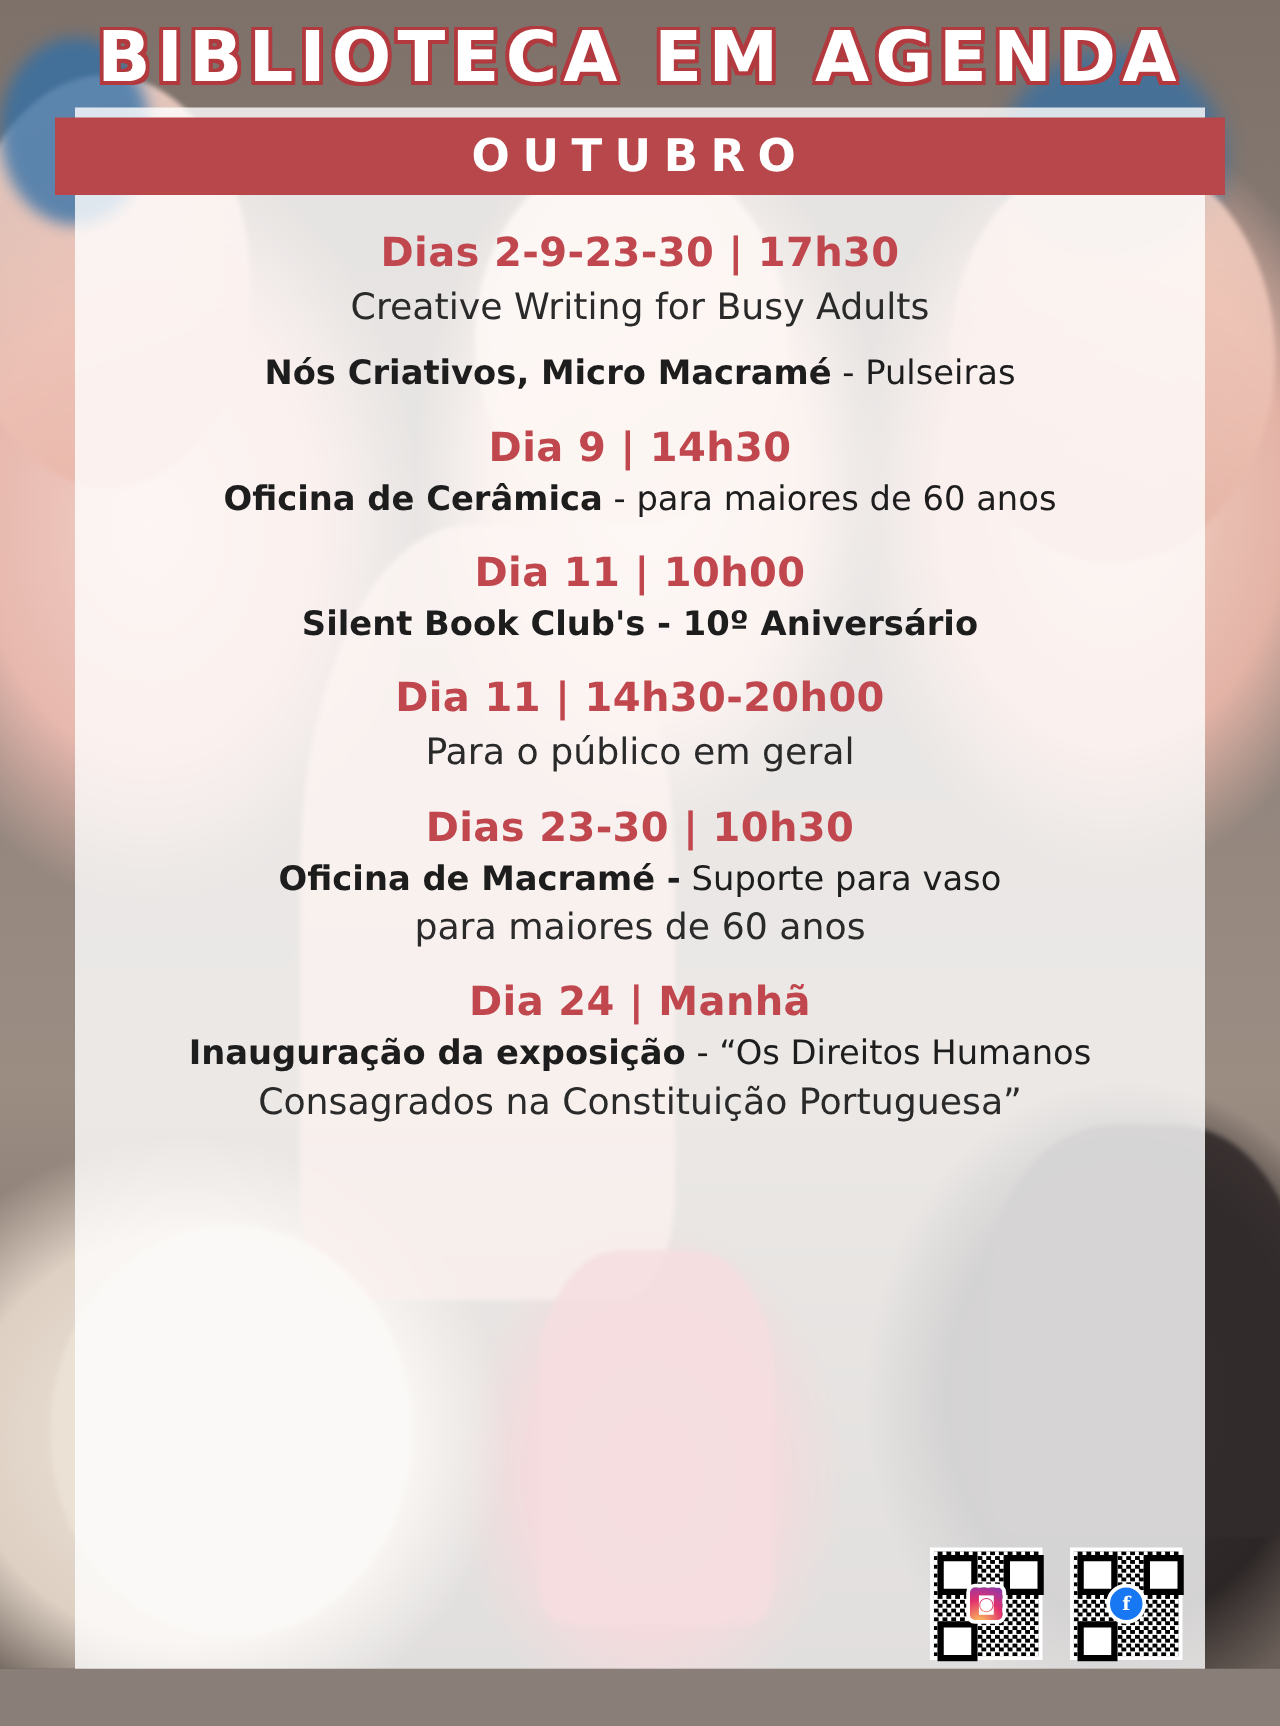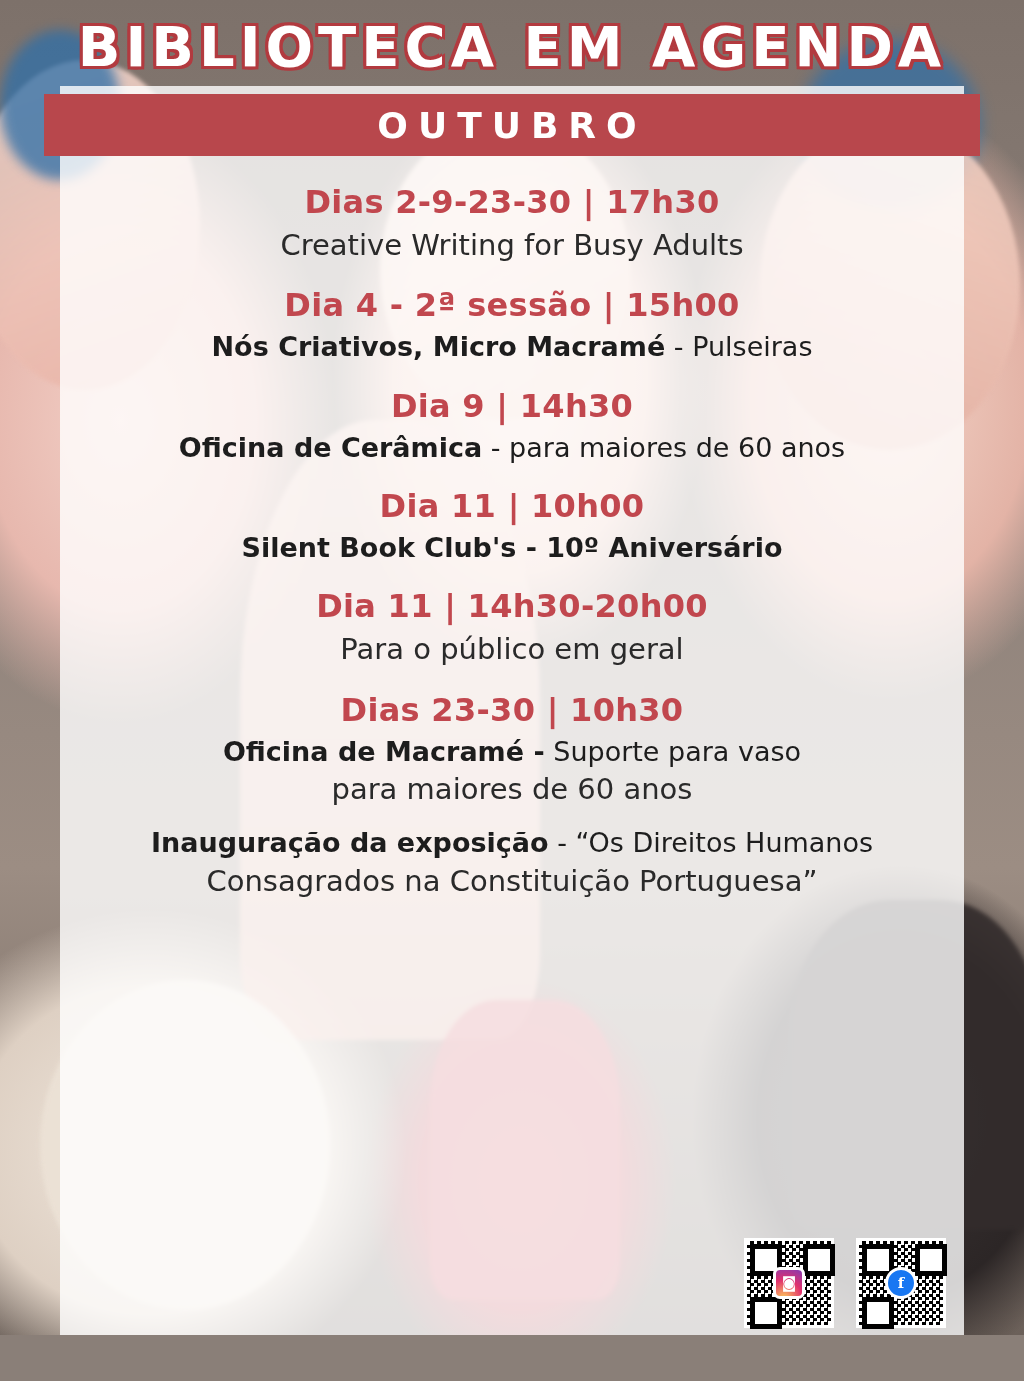--- a/index.html
+++ b/index.html
@@ -216,21 +216,20 @@
   </div>
 
   <div class="events">
 
     <div class="event">
       <div class="when">Dias 2-9-23-30 | 17h30</div>
       <div class="sub">Creative Writing for Busy Adults</div>
     </div>
 
     <div class="event">
-      <div class="when">Dia 4 - 2ª sessão | 15h00</div>
       <div class="line b"><span>Nós Criativos, Micro Macramé</span><span class="light"> - Pulseiras</span></div>
     </div>
 
 
     <div class="event">
       <div class="when">Dia 9 | 14h30</div>
       <div class="line b"><span>Oficina de Cerâmica</span><span class="light"> - para maiores de 60 anos</span></div>
     </div>
 
     <div class="event">
@@ -243,20 +242,21 @@
       <div class="sub">Para o público em geral</div>
     </div>
 
     <div class="event">
       <div class="when">Dias 23-30 | 10h30</div>
       <div class="line b"><span>Oficina de Macramé -</span><span class="light"> Suporte para vaso</span></div>
       <div class="sub">para maiores de 60 anos</div>
     </div>
 
     <div class="event">
+      <div class="when">Dia 24 | Manhã</div>
       <div class="line b"><span>Inauguração da exposição</span><span class="light"> - “Os Direitos Humanos</span></div>
       <div class="sub">Consagrados na Constituição Portuguesa”</div>
     </div>
 
   </div>
 
   <div class="qr-row">
     <div class="qr">
       <span class="badge ig">◙</span>
     </div>

